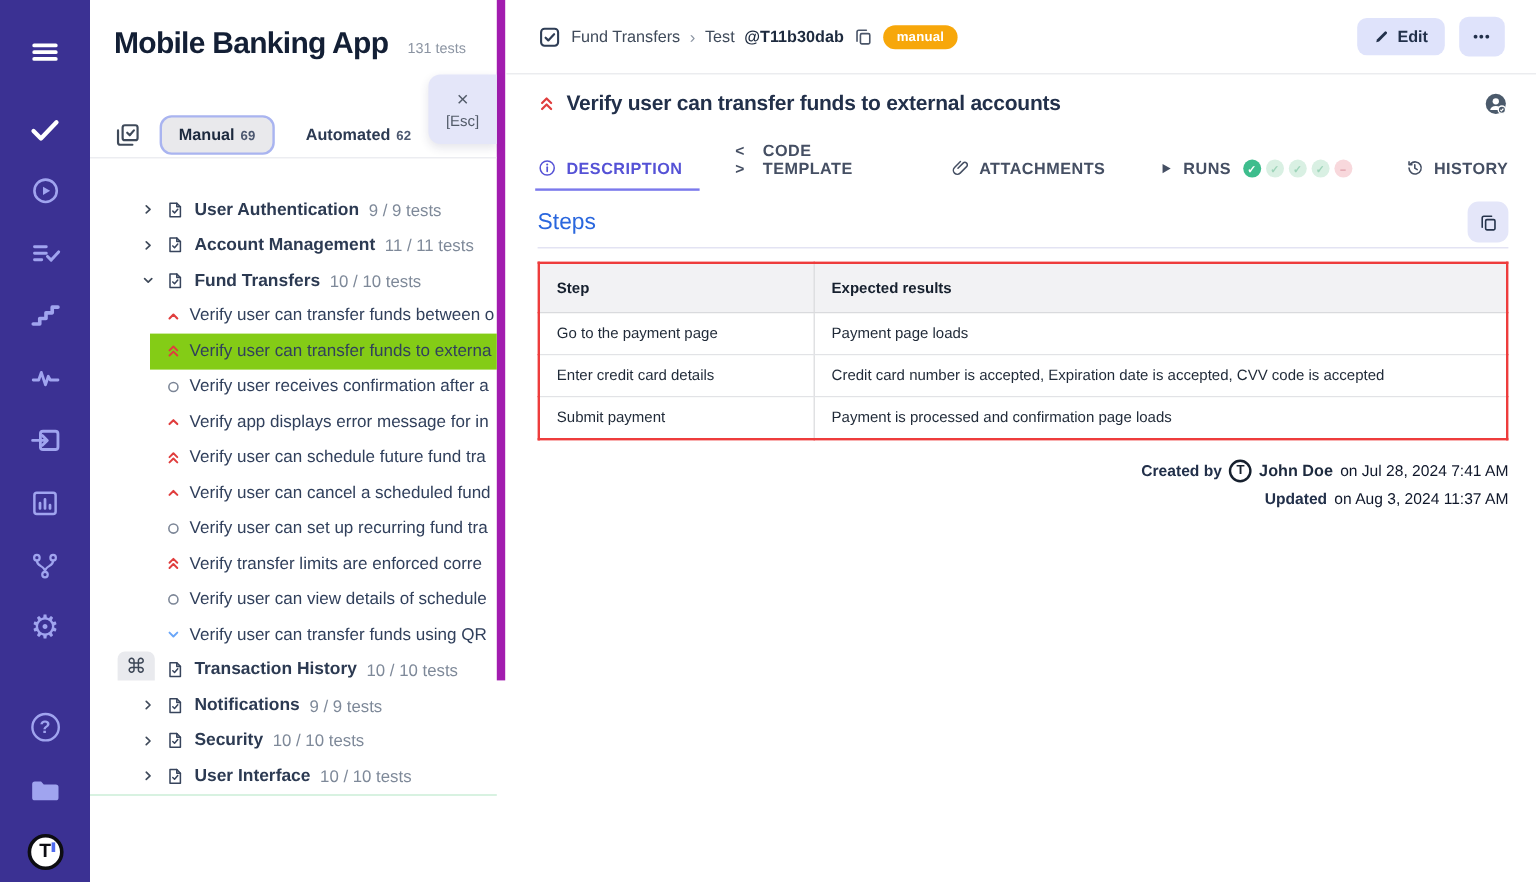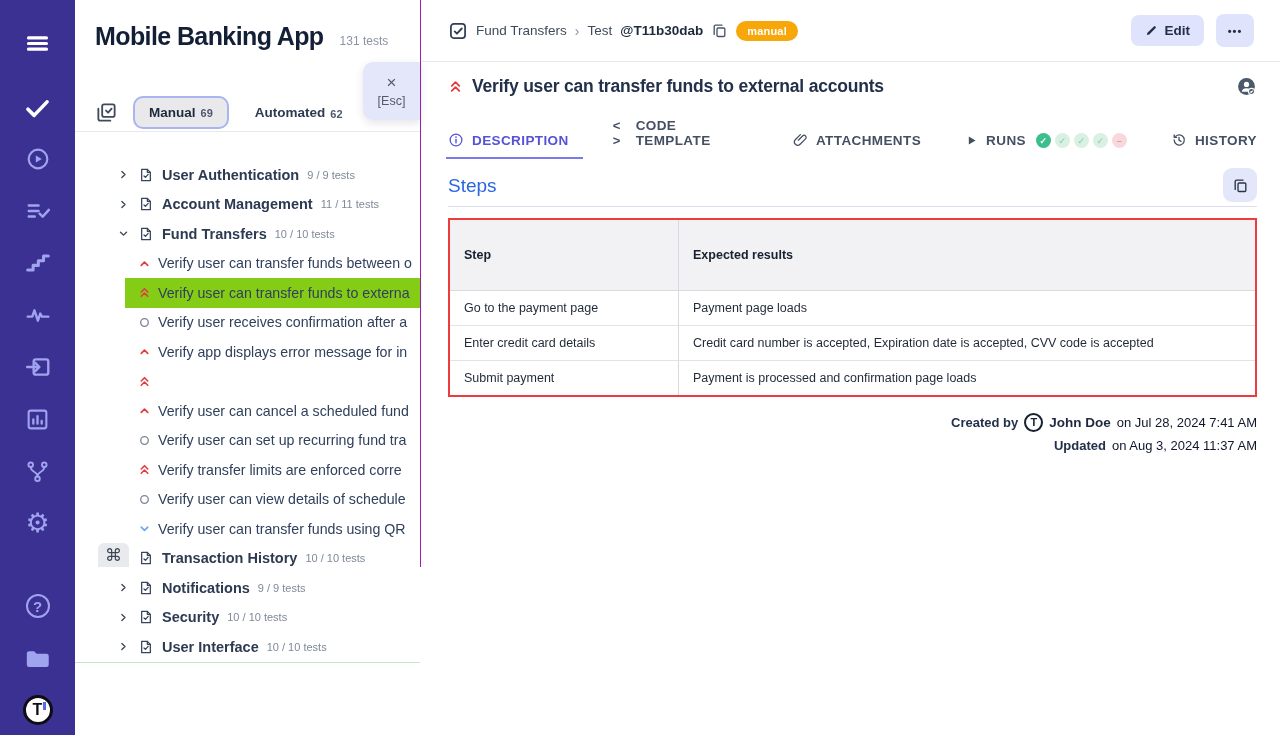--- a/index.html
+++ b/index.html
@@ -17,21 +17,21 @@
   .rail .spacer{flex:1 1 auto}
   .gear-glyph{font-size:27px;line-height:1;color:#a0a4ef}
   .qmark{width:24px;height:24px;border:2px solid #a0a4ef;border-radius:50%;color:#a0a4ef;
          font-size:15px;font-weight:700;display:flex;align-items:center;justify-content:center;box-sizing:border-box}
   .tlogo{width:30px;height:30px;border-radius:50%;background:#fff;border:3px solid #0d0d12;box-sizing:border-box;
          color:#0d0d12;font-weight:800;font-size:16px;display:flex;align-items:center;justify-content:center;position:relative}
   .tlogo .accent{position:absolute;right:4px;top:4px;width:3px;height:8px;background:#4f6bf0}
 
   
   .panel{position:absolute;left:75px;top:0;width:346px;height:567px;background:#fff;
-         border-right:1px solid #a21caf;box-sizing:border-box}
+         border-right:7px solid #a21caf;box-sizing:border-box}
   .proj-head{position:absolute;top:22px;left:20px;right:8px;display:flex;align-items:baseline;gap:16px;white-space:nowrap}
   .proj-title{font-size:25px;font-weight:800;letter-spacing:-.6px;color:#131f35}
   .proj-count{font-size:12px;color:#8b94a2}
   .ftabs{position:absolute;top:93px;left:20px;right:0;height:38px;display:flex;align-items:center}
   .selall{color:#3f4a5a;margin-right:15px;cursor:pointer}
   .btn-manual{display:flex;align-items:baseline;gap:5px;padding:7px 14px;border:2px solid #a9b4f0;border-radius:10px;
               background:#e9e9ec;cursor:pointer}
   .btn-manual .lbl{font-size:13.5px;font-weight:700;color:#1d2a3e}
   .btn-manual .cnt,.auto .cnt{font-size:11px;font-weight:700;color:#4c5870}
   .auto{display:flex;align-items:flex-end;gap:5px;margin-left:26px;cursor:pointer}
@@ -40,21 +40,21 @@
   .esc-pop{position:absolute;top:62px;right:0;width:57px;height:58px;background:#e4e6f9;border-radius:10px 0 0 10px;
            box-shadow:0 3px 8px rgba(40,40,90,.12);z-index:6;display:flex;flex-direction:column;align-items:center;
            justify-content:center;gap:3px;cursor:pointer}
   .esc-pop .x{font-size:17px;color:#525b69;line-height:1}
   .esc-pop .esc{font-size:12.5px;color:#525b69}
   .tree{position:absolute;top:160px;left:0;right:0}
   .srow{height:29.5px;display:flex;align-items:center;gap:8px;padding-left:42px;cursor:pointer;white-space:nowrap;overflow:hidden}
   .srow .chev{color:#3f4a5a}
   .srow .doc{color:#37445c}
   .slabel{font-size:14.5px;font-weight:600;color:#2c3a52}
-  .scount{font-size:11px;color:#7e8999}
+  .scount{font-size:14px;color:#7e8999}
   .crow{height:29.5px;display:flex;align-items:center;gap:7px;margin-left:50px;padding-left:13px;cursor:pointer;
         white-space:nowrap;overflow:hidden}
   .crow.selected{background:#84cc16}
   .clabel{font-size:14.2px;color:#31405c}
   .prio-high,.prio-critical{color:#e03e3e}
   .prio-normal{color:#7b8596}
   .prio-low{color:#6aa6f8}
   .green-line{position:absolute;top:662px;left:0;right:0;border-top:1px solid #bfe9cd}
   .cmd-btn{position:absolute;left:23px;bottom:0;width:31px;height:24px;background:#e9eaee;border-radius:6px 6px 0 0;
            display:flex;align-items:center;justify-content:center;font-size:17px;color:#3c4656;cursor:pointer}
@@ -91,21 +91,21 @@
   .dot.failed_light{background:#f8d8dc;color:#dd9aa6}
   .dot.passed::before,.dot.passed_light::before{content:"✓"}
   .dot.failed_light::before{content:"–"}
   .steps-sec{margin-top:27px;position:relative}
   .steps-h{font-size:19px;font-weight:400;color:#2a67de}
   .steps-rule{margin-top:9px;border-top:1px solid #dddcf0}
   .copy-btn{position:absolute;right:0;top:-7px;width:34px;height:34px;background:#e4e6f9;border-radius:9px;
             display:flex;align-items:center;justify-content:center;color:#26344c;cursor:pointer}
   table.steps{margin-top:11px;width:100%;border-collapse:collapse;border:2px solid #ee3c3c}
   table.steps th{background:#f2f2f4;text-align:left;font-size:12.5px;font-weight:700;color:#16202e;
-                 padding:28px 14px;border-bottom:1px solid #d9dadd}
+                 padding:13px 14px;border-bottom:1px solid #d9dadd}
   table.steps td{font-size:12.5px;color:#1f2937;padding:10px 14px;border-bottom:1px solid #e2e3e6}
   table.steps tr:last-child td{border-bottom:none}
   table.steps th:first-child,table.steps td:first-child{width:200px;border-right:1px solid #d9dadd}
   .meta{margin-top:15px;text-align:right;font-size:13px;line-height:21px}
   .meta .row{display:flex;justify-content:flex-end;align-items:center;gap:6px;margin-bottom:2px}
   .meta b{color:#22304a;font-size:13px}
   .meta .author{font-size:13.5px;font-weight:800;color:#1d2a3e}
   .meta .dim{color:#0f172a}
   .mini-logo{width:19px;height:19px;border-radius:50%;background:#fff;border:2px solid #16202e;box-sizing:border-box;
              color:#16202e;font-weight:800;font-size:11px;display:inline-flex;align-items:center;justify-content:center}
@@ -366,20 +366,21 @@
     <div class="crow">
       <svg class="ic prio prio-high" width="13" height="13">
           <use href="#i-prio-high"></use>
         </svg>
       <span class="clabel">Verify app displays error message for in</span>
     </div>
     <div class="crow">
       <svg class="ic prio prio-critical" width="13" height="13">
           <use href="#i-prio-critical"></use>
         </svg>
+      <span class="clabel">Verify user can schedule future fund tra</span>
     </div>
     <div class="crow">
       <svg class="ic prio prio-high" width="13" height="13">
           <use href="#i-prio-high"></use>
         </svg>
       <span class="clabel">Verify user can cancel a scheduled fund</span>
     </div>
     <div class="crow">
       <svg class="ic prio prio-normal" width="13" height="13">
           <use href="#i-prio-normal"></use>

